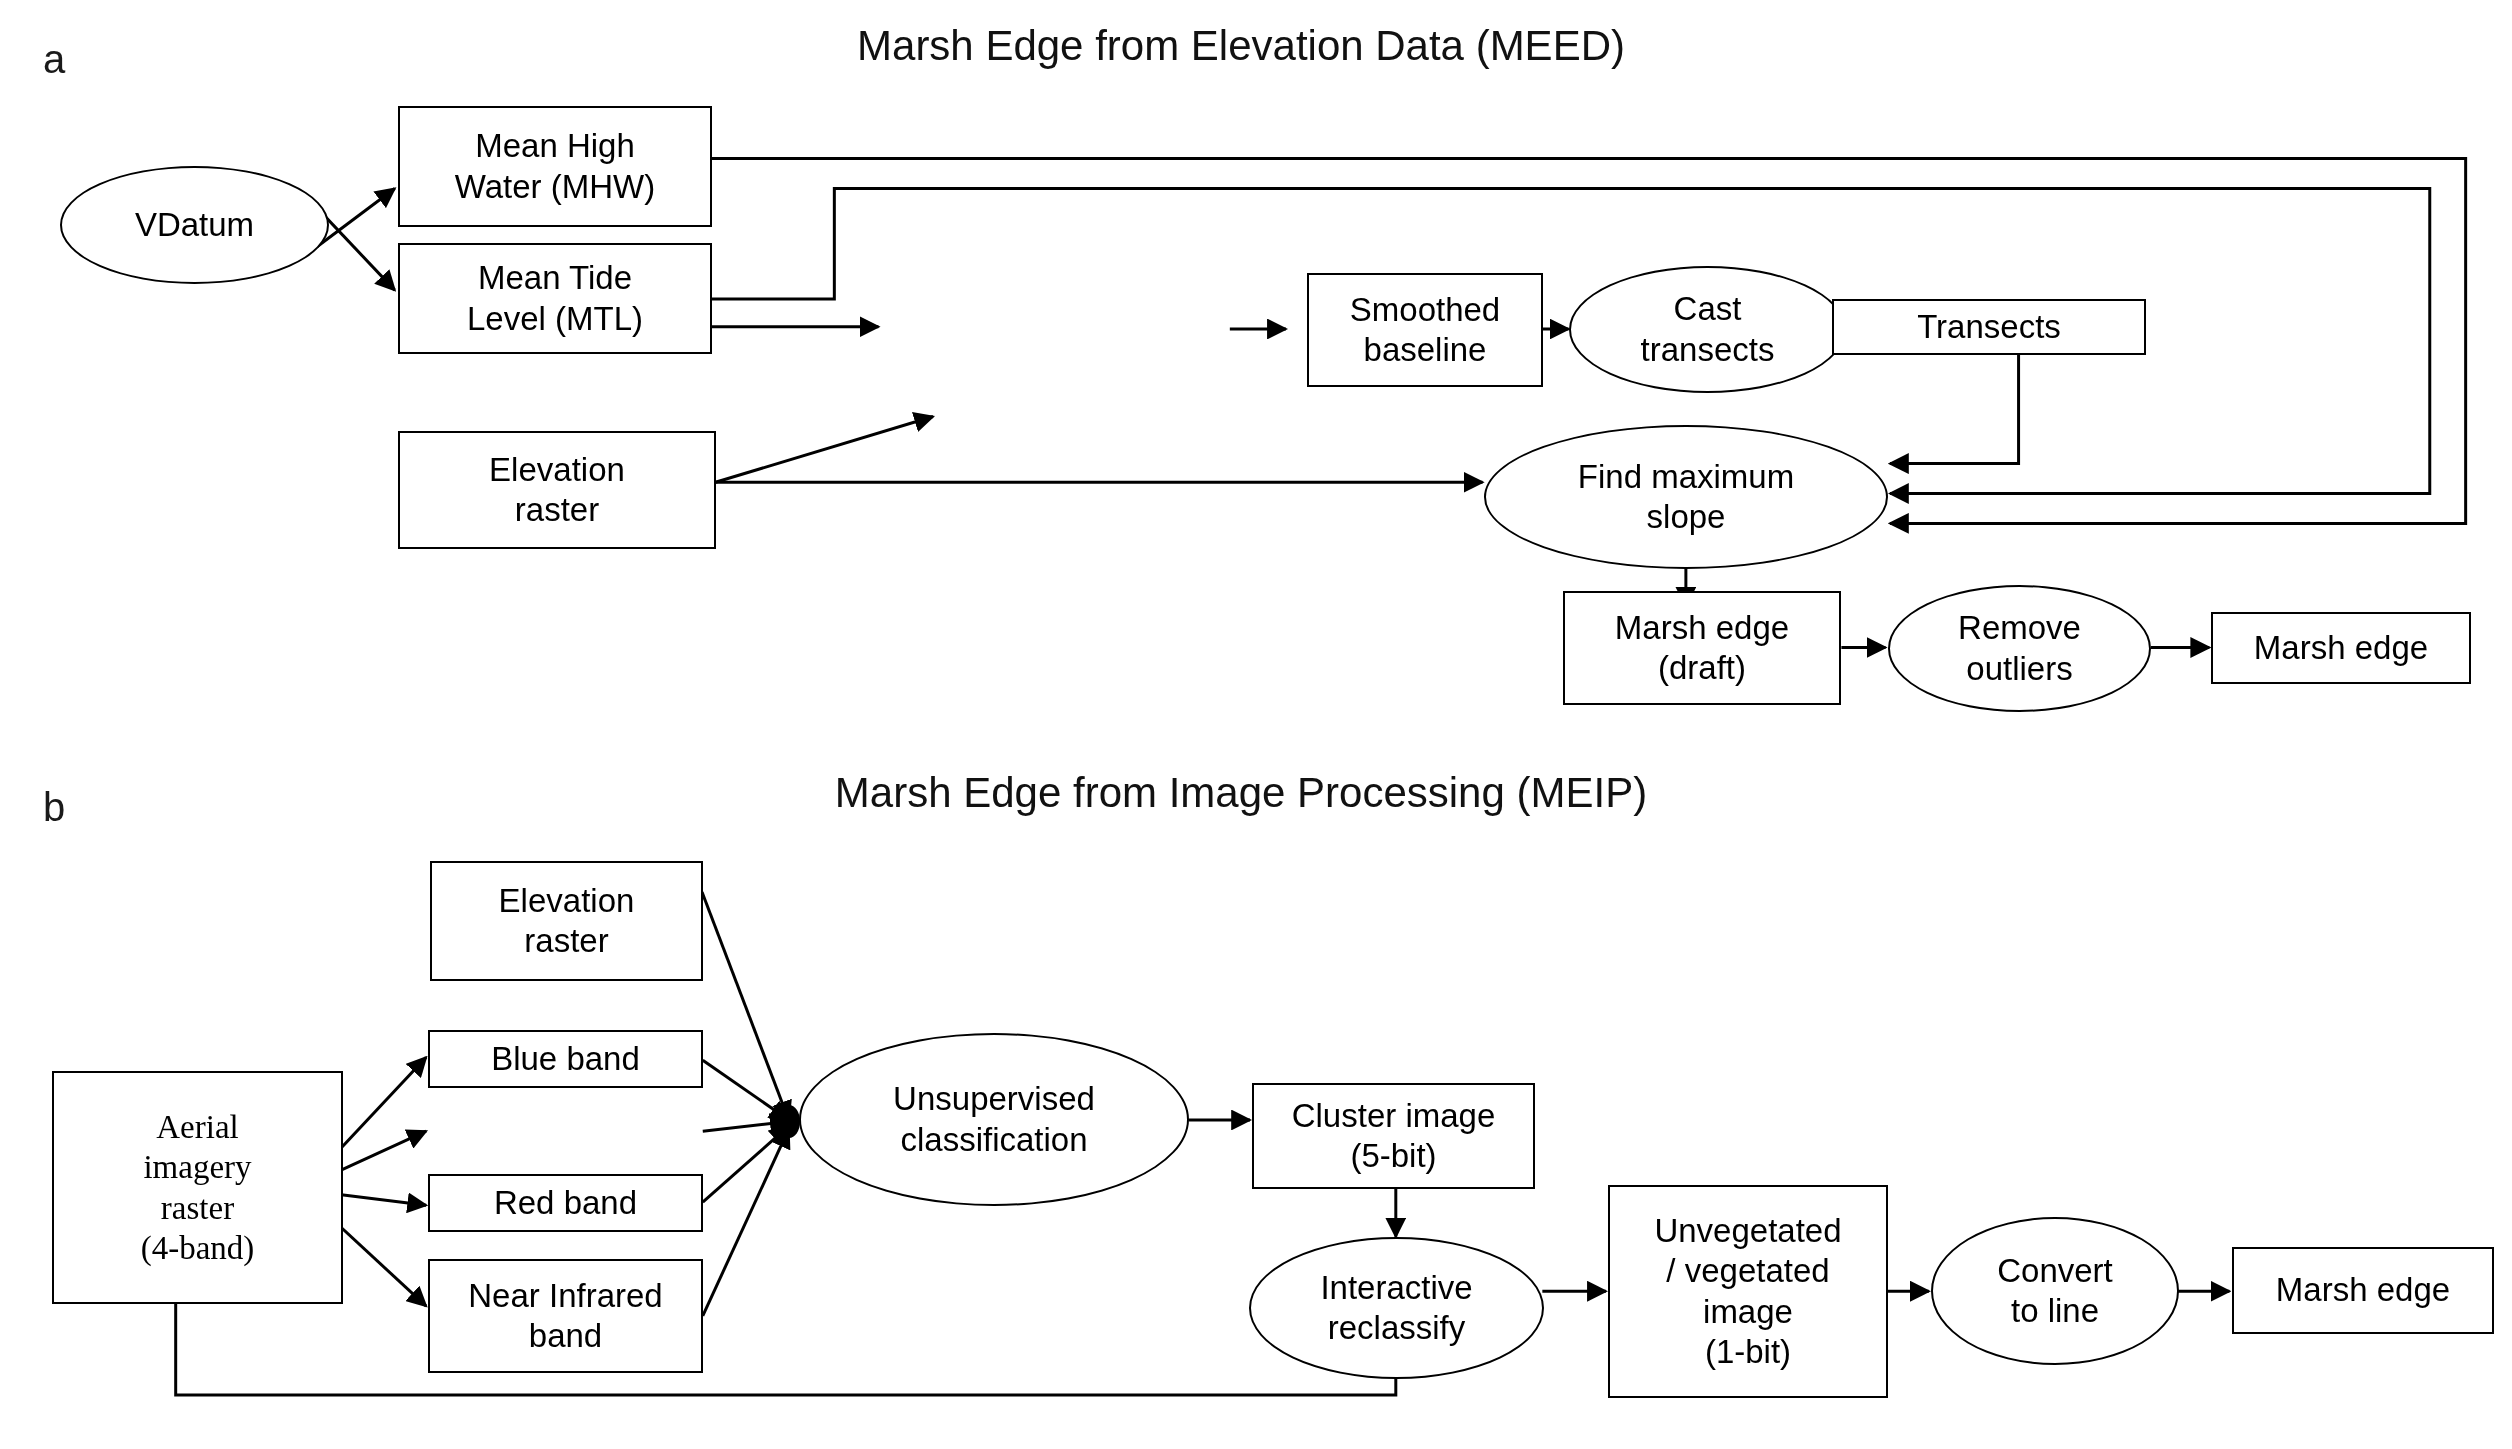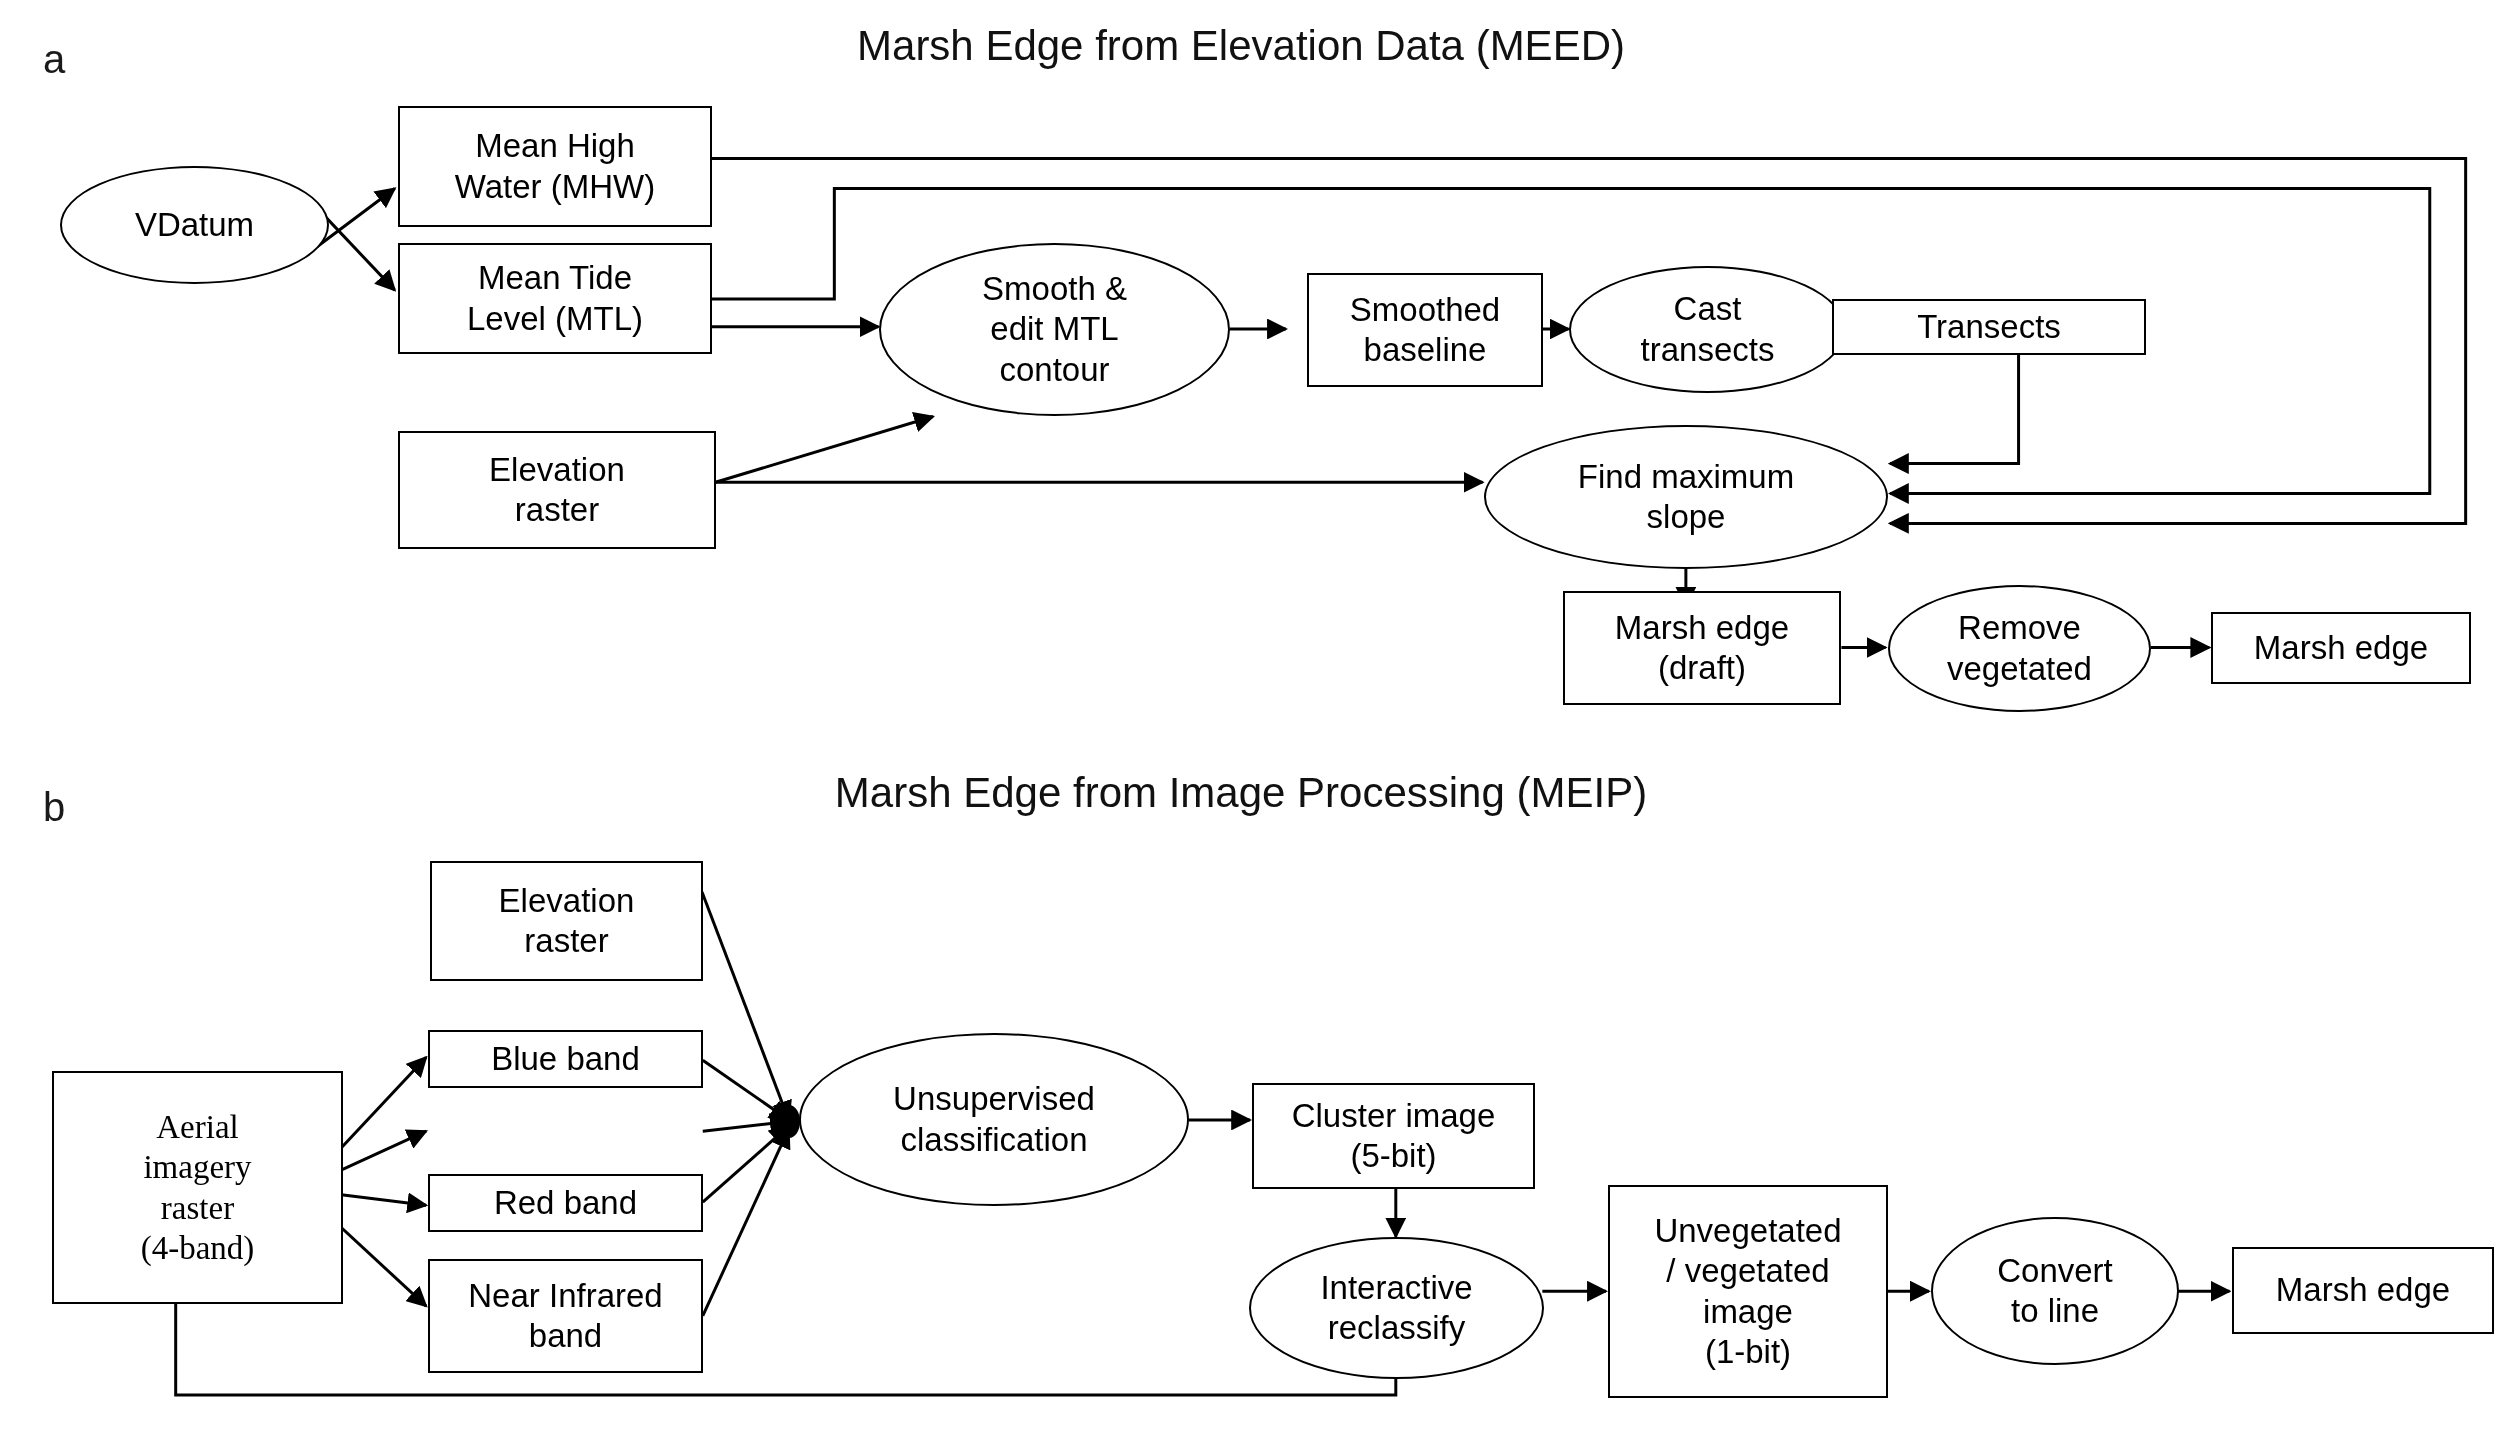--- a/index.html
+++ b/index.html
@@ -165,25 +165,20 @@
   <div class="node box" style="left:398px; top:243px; width:314px; height:111px;">
     <span class="lbl">Mean  Tide
 Level (MTL)</span>
   </div>
 
   <div class="node box" style="left:398px; top:431px; width:318px; height:118px;">
     <span class="lbl">Elevation
 raster</span>
   </div>
 
-  <div class="node ellipse" style="left:879px; top:243px; width:351px; height:173px;">
-    <span class="lbl">Smooth &amp;
-edit MTL
-contour</span>
-  </div>
 
   <div class="node box" style="left:1288px; top:273px; width:236px; height:114px;margin-left:19px;">
     <span class="lbl">Smoothed
 baseline</span>
   </div>
 
   <div class="node ellipse" style="left:1569px; top:266px; width:277px; height:127px;">
     <span class="lbl">Cast
 transects</span>
   </div>
@@ -197,21 +192,21 @@
 slope</span>
   </div>
 
   <div class="node box" style="left:1563px; top:591px; width:278px; height:114px;">
     <span class="lbl">Marsh edge
 (draft)</span>
   </div>
 
   <div class="node ellipse" style="left:1888px; top:585px; width:263px; height:127px;">
     <span class="lbl">Remove
-vegetated</span>
+outliers</span>
   </div>
 
   <div class="node box" style="left:2211px; top:612px; width:260px; height:72px;">
     <span class="lbl">Marsh edge</span>
   </div>
 
   <div class="panel-letter" style="left:43px; top:787px;">b</div>
 
   <div class="panel-title" style="left:658px; top:772px; width:1166px;">Marsh Edge from Image Processing (MEIP)</div>
 

